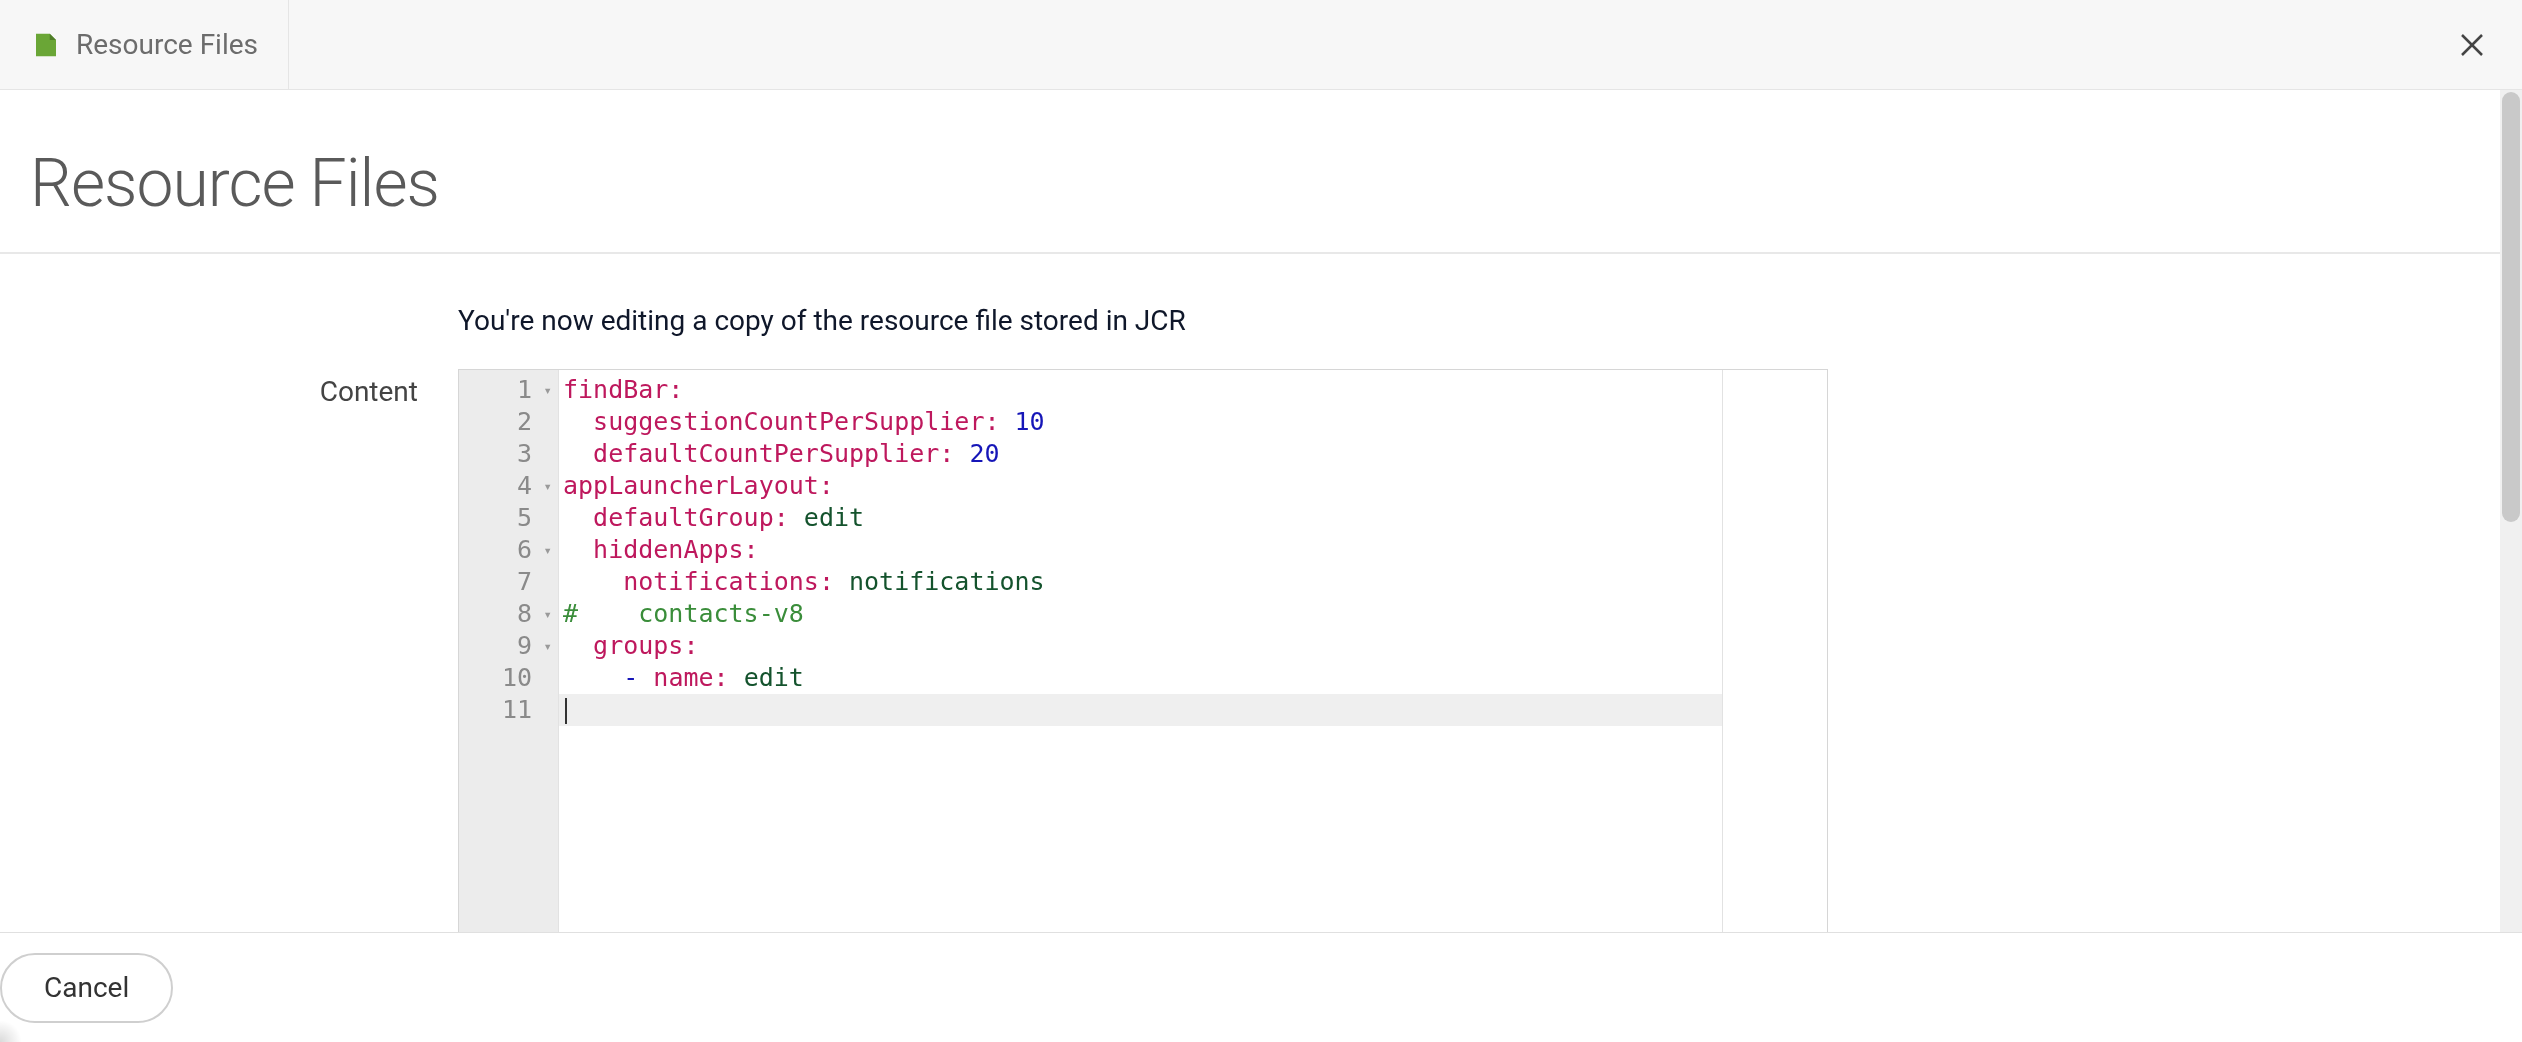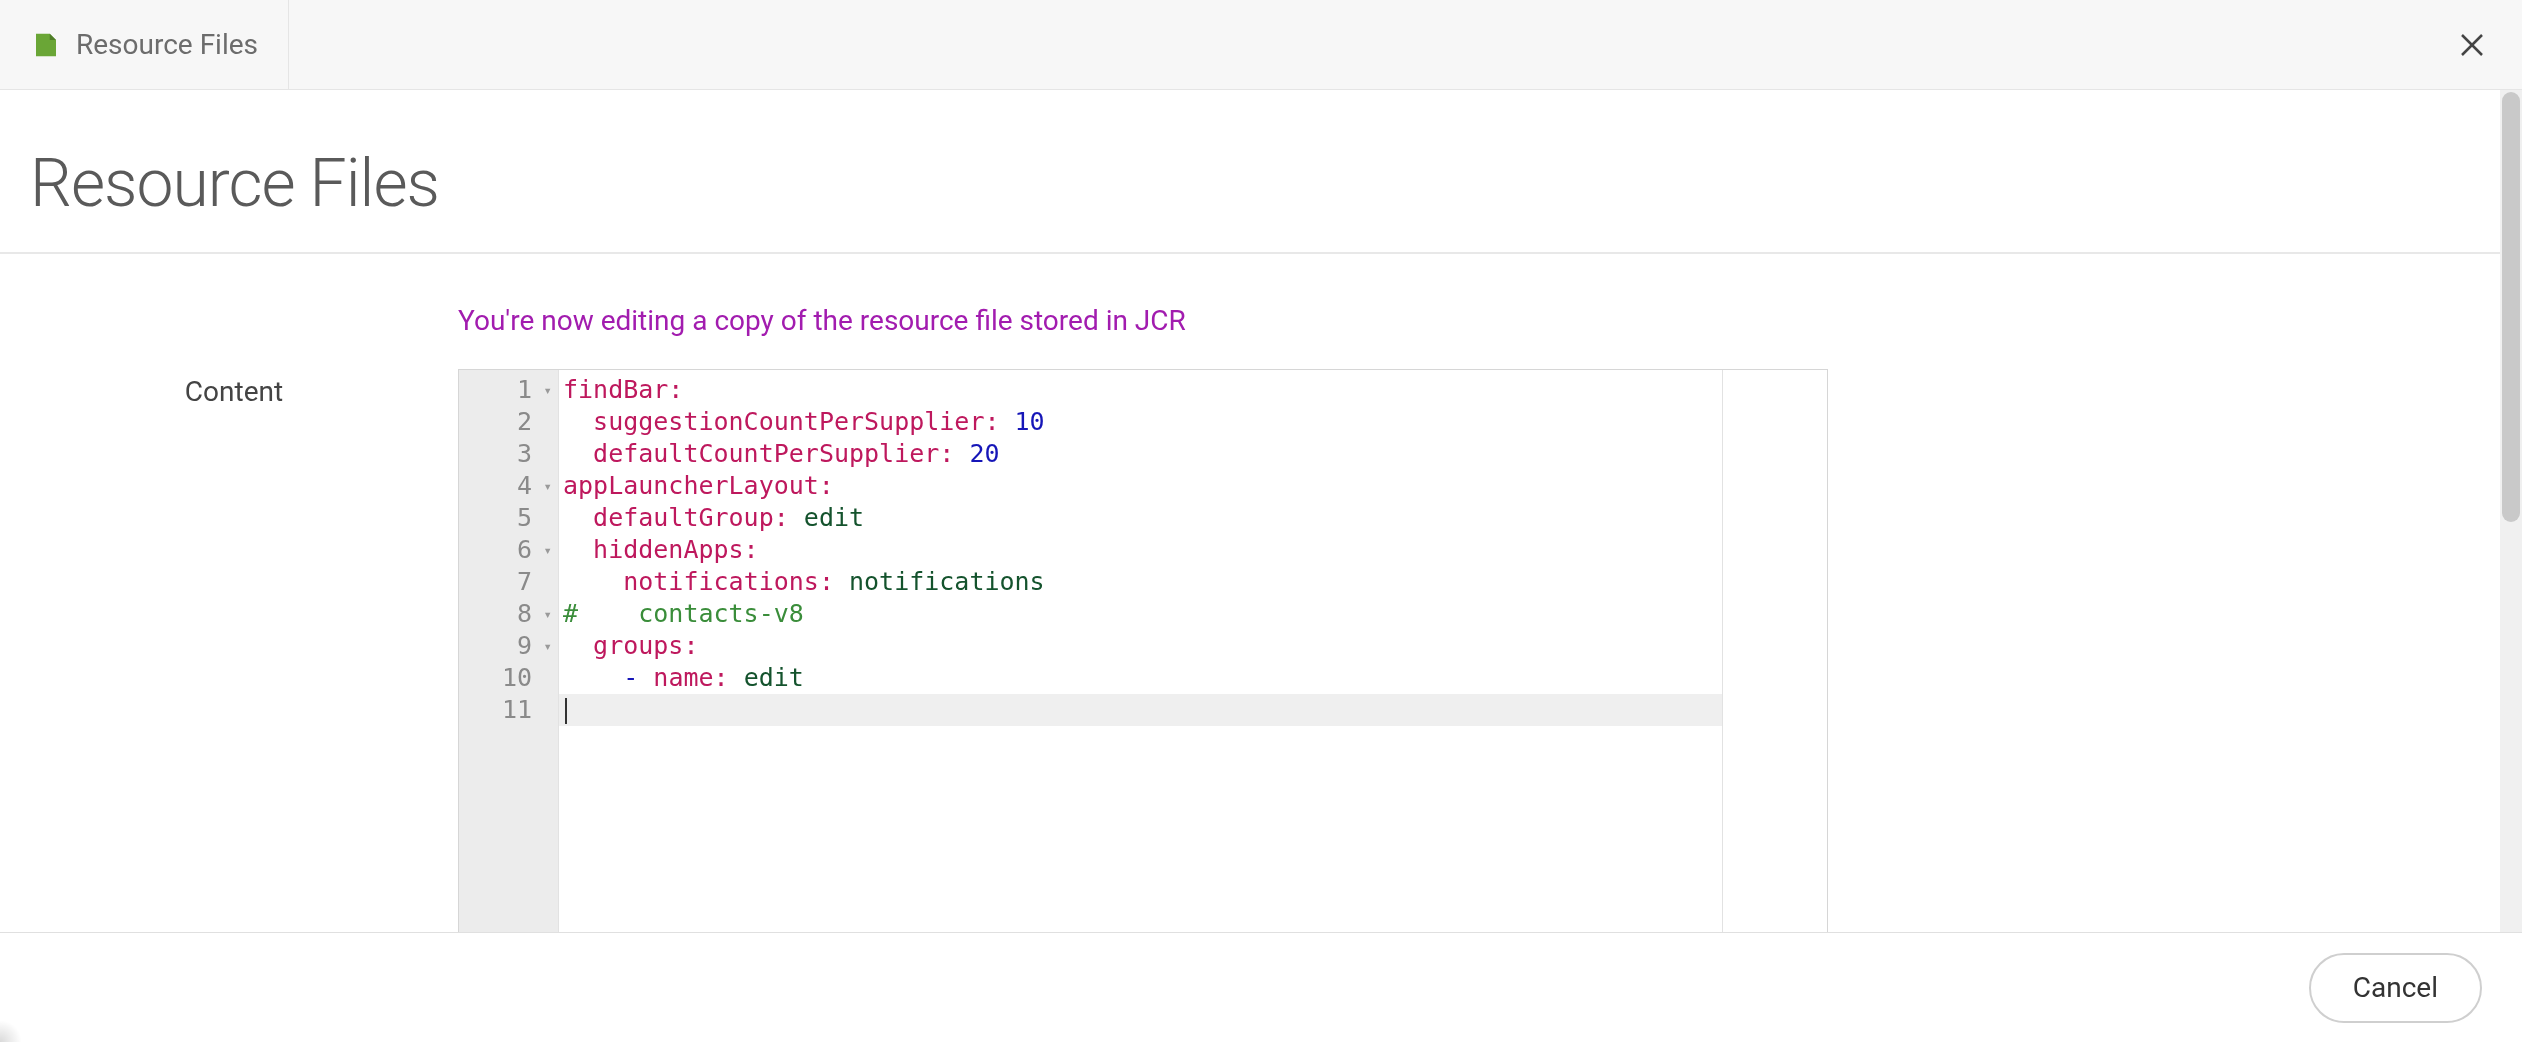--- a/index.html
+++ b/index.html
@@ -96,31 +96,31 @@
     font-size: 66px;
     font-weight: 300;
     color: #5a5a5a;
     letter-spacing: -1px;
   }
   .content-wrapper {
     padding: 50px 50px 0 50px;
   }
   .info-text {
     font-size: 28px;
-    color: #a21caf;
+    color: #0f172a;
     margin-left: 408px;
     margin-bottom: 32px;
   }
   .form-row {
     display: flex;
     align-items: flex-start;
   }
   .form-label {
     width: 408px;
-    text-align: center;
+    text-align: right;
     padding-right: 40px;
     padding-top: 6px;
     font-size: 28px;
     color: #444;
   }
   .editor-frame {
     border: 1px solid #d6d6d6;
     display: flex;
     width: 1370px;
     height: 600px;
@@ -190,21 +190,20 @@
   .footer {
     position: absolute;
     bottom: 0;
     left: 0;
     right: 0;
     height: 110px;
     border-top: 1px solid #e0e0e0;
     background: #ffffff;
     display: flex;
     align-items: center;
-    justify-content: flex-end;
     padding-right: 40px;
     gap: 22px;
   }
   .btn {
     height: 70px;
     padding: 0 42px;
     border-radius: 35px;
     font-size: 28px;
     cursor: pointer;
     display: inline-flex;

